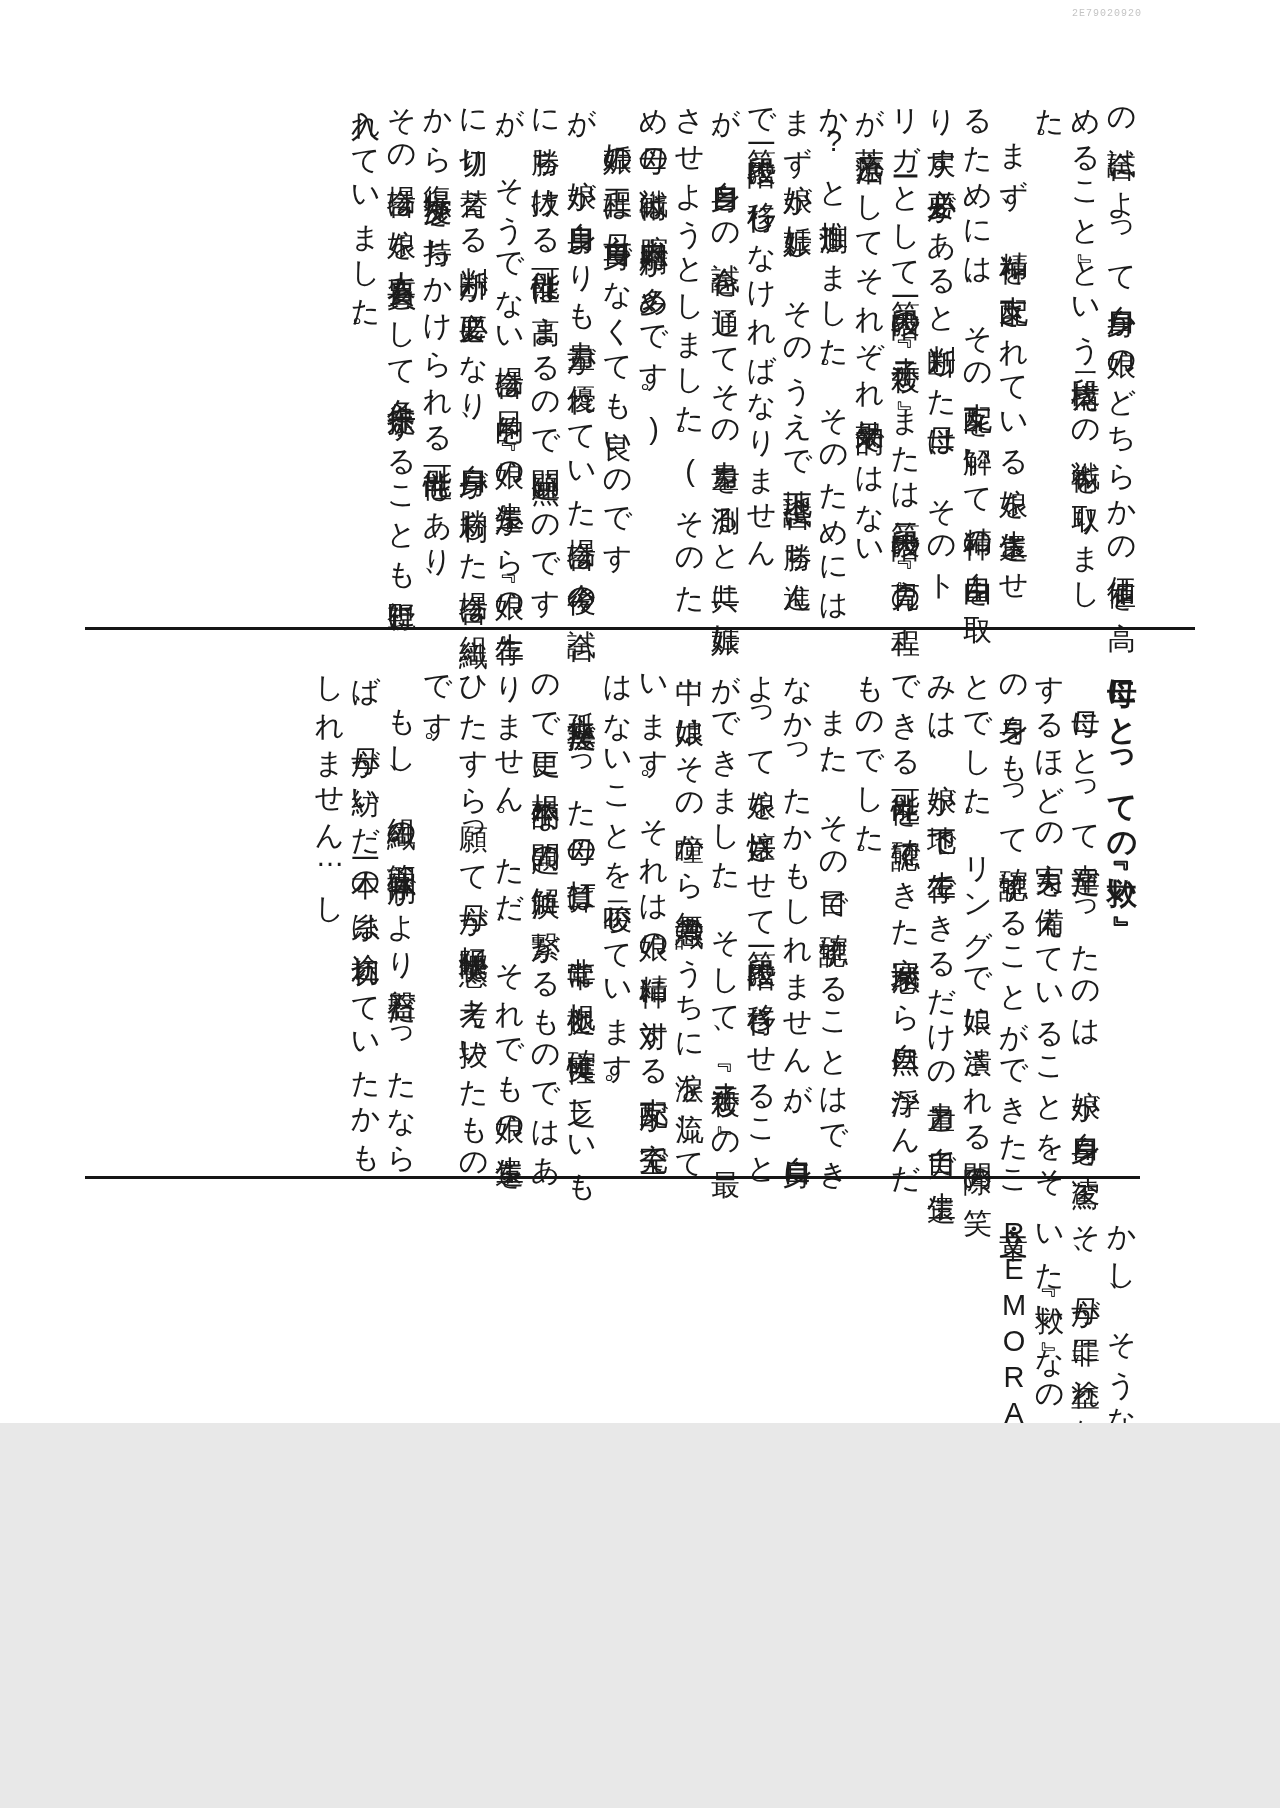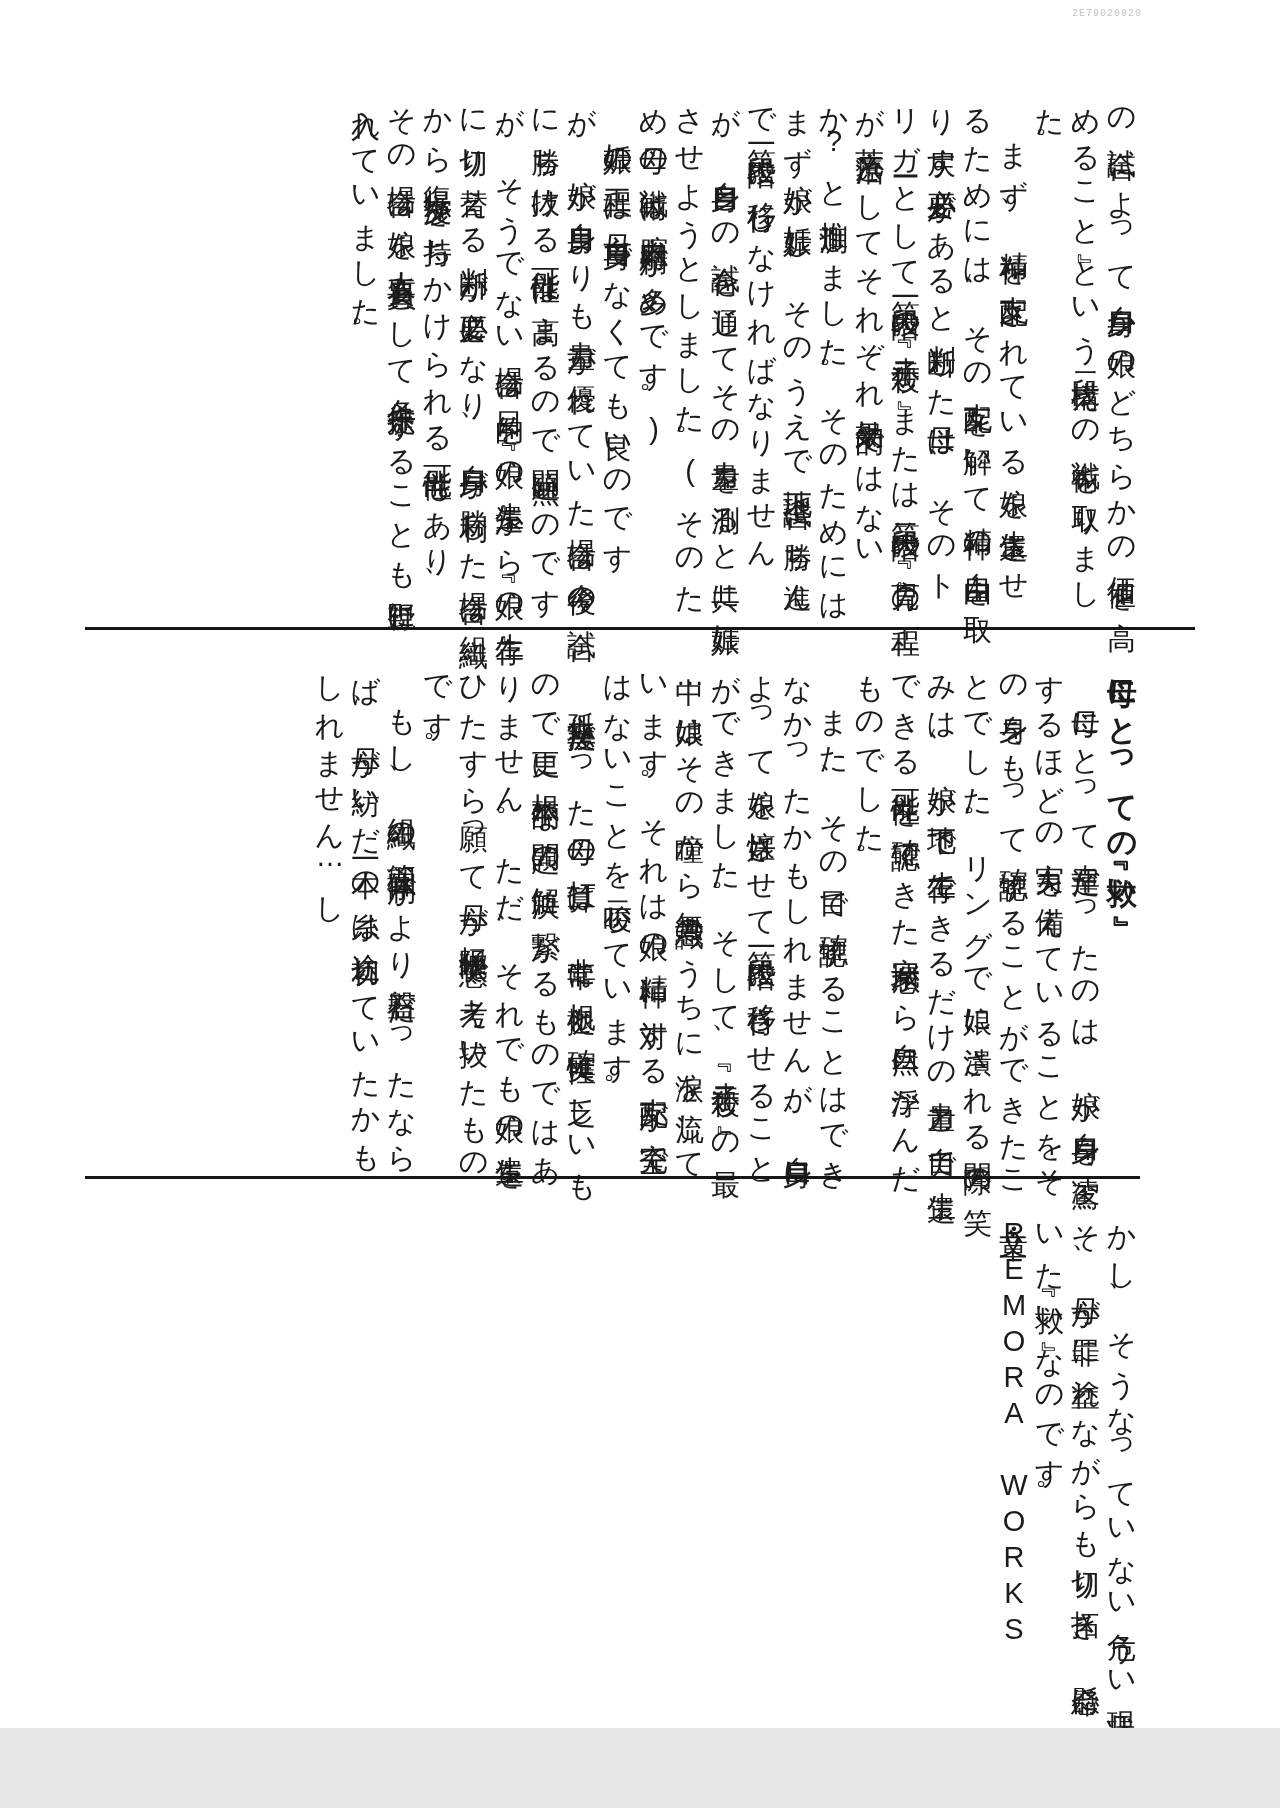--- a/index.html
+++ b/index.html
@@ -1,19 +1,19 @@
 <!DOCTYPE html>
 <html lang="ja"><head>
 <meta charset="utf-8">
 <style>
   html, body { margin: 0; padding: 0; background: #e8e8e8; }
   .page {
     position: relative;
     width: 1280px;
-    height: 1728px;
+    height: 1423px;
     margin: 0 auto;
     background: #ffffff;
     color: #1b1b1b;
     font-family: "Liberation Sans", sans-serif;
     overflow: hidden;
   }
   .watermark {
     position: absolute;
     top: 8px;
     left: 1072px;

